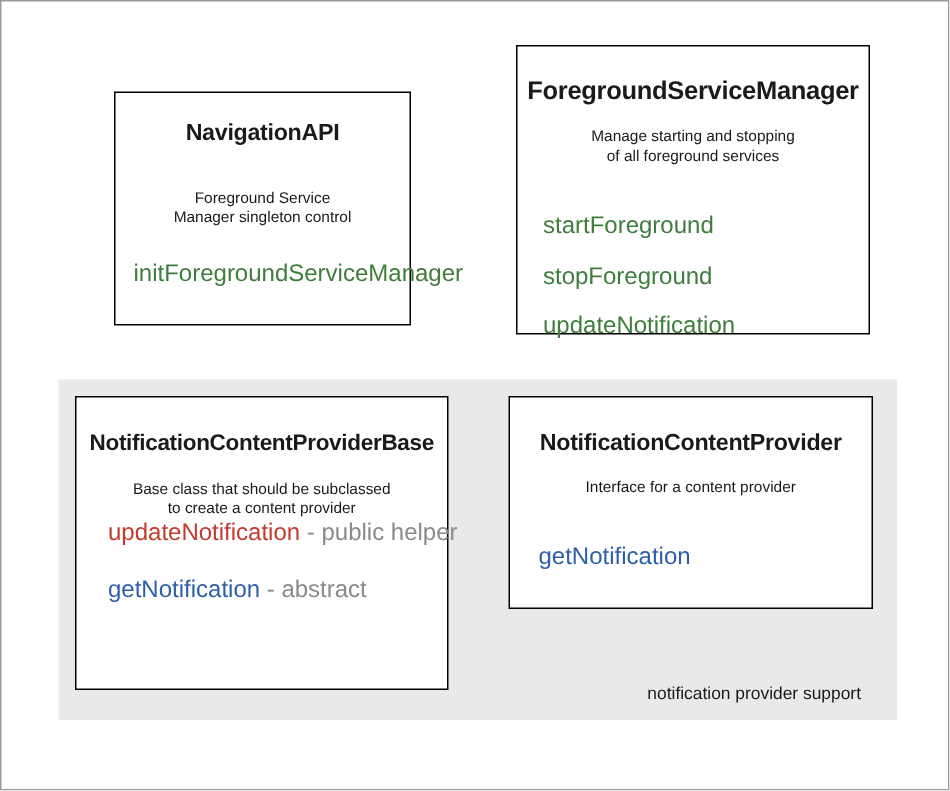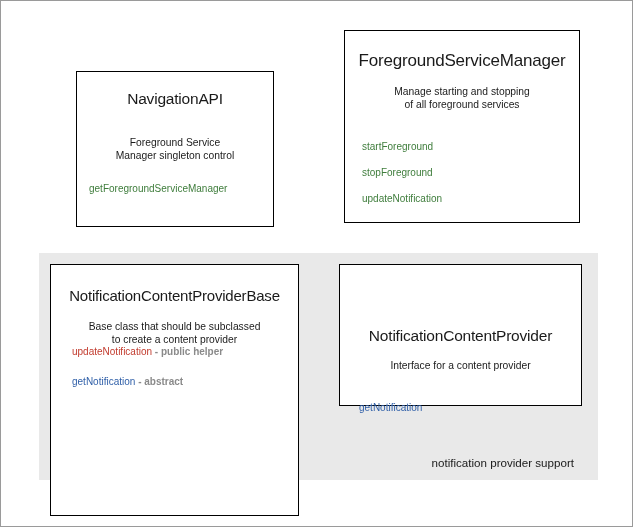--- a/index.html
+++ b/index.html
@@ -32,50 +32,51 @@
     flex-direction: column;
     align-items: center;
   }
 
   .class-title {
     font-size: 15.5px;
     color: #1a1a1a;
     text-align: left;
     letter-spacing: -0.2px;
     white-space: nowrap;
+    font-weight: bold;
   }
 
   .class-desc {
     font-size: 10.3px;
     color: #1a1a1a;
     text-align: center;
     line-height: 1.28;
   }
 
   .members {
     width: 100%;
     box-sizing: border-box;
   }
 
   .member {
-    font-size: 10px;
+    font-size: 16px;
     line-height: 1.2;
     text-align: left;
     white-space: nowrap;
   }
 
   .m-green { color: #3f7d3c; }
   .m-red   { color: #c23b2e; }
   .m-blue  { color: #2f5fa8; margin-top: 16px; }
-  .m-note  { color: #8a8a8a; font-weight: bold; }
+  .m-note  { color: #8a8a8a; }
 
   
   #box-navigation-api {
     left: 75px;
-    top: 70px;
+    top: 60px;
     width: 198px;
     height: 156px;
     padding-top: 18px;
   }
   #box-navigation-api .class-title { margin-bottom: 16px; }
   #box-navigation-api .class-desc  { margin-bottom: 21px; margin-top: 12px; }
   #box-navigation-api .members     { padding-left: 12px; }
   #box-navigation-api .member      { margin-bottom: 12px; }
 
   #box-foreground-service-manager {
@@ -87,36 +88,36 @@
   }
   #box-foreground-service-manager .class-title { font-size: 17px; margin-bottom: 14px; }
   #box-foreground-service-manager .class-desc  { margin-bottom: 30px; }
   #box-foreground-service-manager .members     { padding-left: 17px; }
   #box-foreground-service-manager .member      { margin-bottom: 14px; }
 
   #box-notification-content-provider-base {
     left: 49px;
     top: 263px;
     width: 249px;
-    height: 252px;
+    height: 196px;
     padding-top: 22px;
   }
   #box-notification-content-provider-base .class-title { font-size: 15px; margin-bottom: 16px; }
   #box-notification-content-provider-base .class-desc  { }
   #box-notification-content-provider-base .members     { padding-left: 21px; }
   #box-notification-content-provider-base .member      { margin-bottom: 18px; }
 
   #box-notification-content-provider {
     left: 338px;
     top: 263px;
     width: 243px;
     height: 142px;
     padding-top: 22px;
   }
-  #box-notification-content-provider .class-title { margin-bottom: 14px; margin-top: 40px; }
+  #box-notification-content-provider .class-title { margin-bottom: 14px; }
   #box-notification-content-provider .class-desc  { margin-bottom: 30px; }
   #box-notification-content-provider .members     { padding-left: 19px; }
   #box-notification-content-provider .member      { margin-bottom: 10px; }
 
   
   #group-notification-provider-support {
     position: absolute;
     left: 38px;
     top: 252px;
     width: 559px;
@@ -149,21 +150,21 @@
 <div id="canvas">
 
   <div id="group-notification-provider-support">
     <div id="group-label">notification provider support</div>
   </div>
 
   <div class="class-box" id="box-navigation-api">
     <div class="class-title">NavigationAPI</div>
     <div class="class-desc">Foreground Service<br>Manager singleton control</div>
     <div class="members">
-        <div class="member"><span class="m-green">getForegroundServiceManager</span></div>
+        <div class="member"><span class="m-green">initForegroundServiceManager</span></div>
       </div>
   </div>
 
   <div class="class-box" id="box-foreground-service-manager">
     <div class="class-title">ForegroundServiceManager</div>
     <div class="class-desc">Manage starting and stopping<br>of all foreground services</div>
     <div class="members">
         <div class="member"><span class="m-green">startForeground</span></div>
         <div class="member"><span class="m-green">stopForeground</span></div>
         <div class="member"><span class="m-green">updateNotification</span></div>

